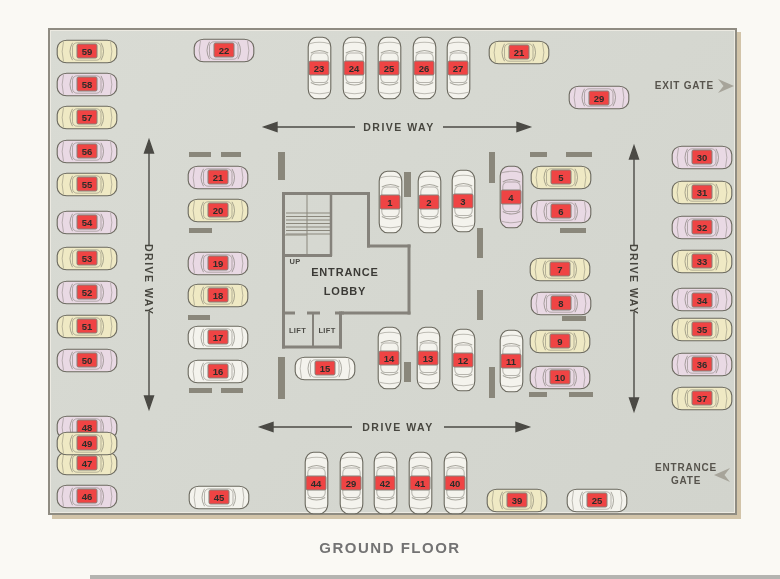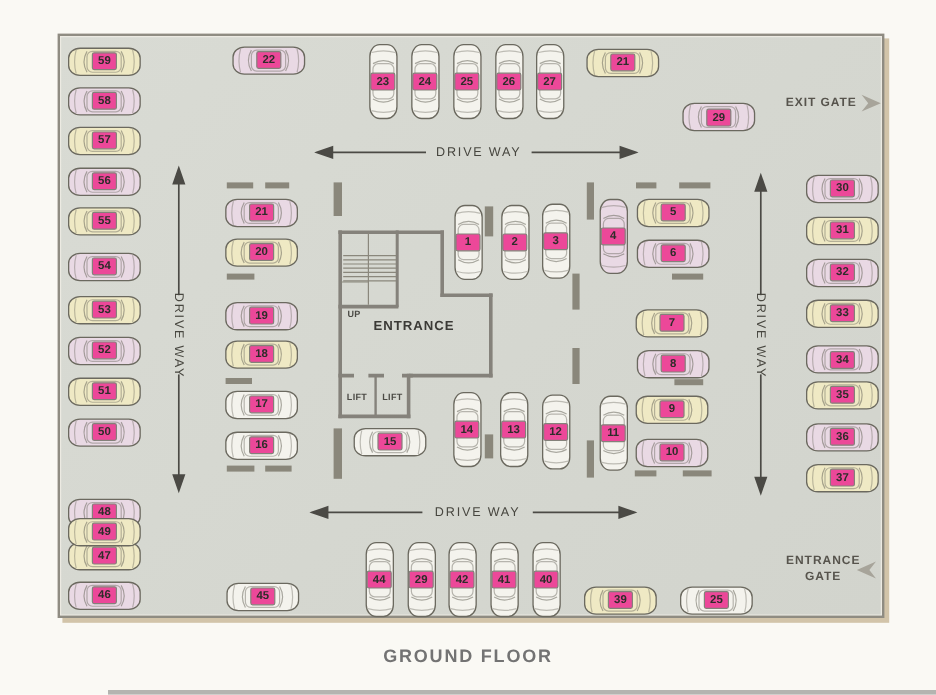--- a/index.html
+++ b/index.html
@@ -4,31 +4,31 @@
 <style>
   html,body{margin:0;padding:0;}
   body{font-family:"Liberation Sans","DejaVu Sans",sans-serif;background:#ffffff;}
   .page{position:relative;width:780px;height:579px;background:#faf9f4;overflow:hidden;}
   .plan{position:absolute;left:48px;top:28px;width:689px;height:487px;box-sizing:border-box;
         background:linear-gradient(135deg,#d9dbd4 0%,#d5d7d0 55%,#d2d4cd 100%);
         border:2px solid #8f8c82;
         box-shadow:4px 4px 0 #d2c4a9, inset 0 0 0 1px #eceae2;}
   .overlay{position:absolute;left:0;top:0;width:780px;height:579px;pointer-events:none;}
   .lbl{position:absolute;color:#4b4a45;}
-  .dw{font-size:10.5px;font-weight:400;letter-spacing:1.5px;color:#47463f;text-align:center;}
+  .dw{font-size:10.5px;font-weight:700;letter-spacing:1.5px;color:#47463f;text-align:center;}
   .dw-v{writing-mode:vertical-rl;text-align:center;line-height:20px;}
   .gate{font-size:10px;font-weight:700;letter-spacing:0.8px;color:#57544d;}
   .lobby-txt{font-size:11px;font-weight:700;letter-spacing:0.8px;color:#3b3a36;text-align:center;line-height:19px;}
   .small-txt{font-size:7.5px;font-weight:700;color:#4b4a45;text-align:center;letter-spacing:0.3px;}
   .title{position:absolute;left:0;top:539px;width:780px;text-align:center;
          font-size:15px;font-weight:700;letter-spacing:1.5px;color:#737373;}
   .car{position:absolute;}
   .car svg{position:absolute;left:0;top:0;display:block;}
   .plate{position:absolute;left:50%;top:50%;transform:translate(-50%,-50%);
-         width:19px;height:13px;background:#ec4899;border:1px solid #84817a;border-radius:2px;
+         width:19px;height:13px;background:#ef4444;border:1px solid #84817a;border-radius:2px;
          font-size:9.5px;line-height:13px;font-weight:600;text-align:center;color:#2e2d2a;}
   .scan-edge{position:absolute;left:90px;right:0;bottom:0;height:4px;background:#b4b4b0;}
 </style>
 </head>
 <body>
 
 <div class="page">
 
   <div class="plan"></div>
 
@@ -508,20 +508,21 @@
   <div class="lbl dw dw-v" style="left:624px;top:242px;width:20px;height:76px;">DRIVE WAY</div>
 
   <div class="lbl gate" style="left:620px;top:80px;width:94px;text-align:right;">EXIT GATE</div>
   <div class="lbl gate" style="left:648px;top:461px;width:76px;text-align:center;line-height:13px;">
     <div>ENTRANCE</div>
     <div>GATE</div>
   </div>
 
   <div class="lbl lobby-txt" style="left:292px;top:263px;width:106px;">
     <div>ENTRANCE</div>
+    <div>LOBBY</div>
   </div>
   <div class="lbl small-txt" style="left:284px;top:257px;width:22px;">UP</div>
   <div class="lbl small-txt" style="left:283px;top:326px;width:29px;">LIFT</div>
   <div class="lbl small-txt" style="left:313px;top:326px;width:28px;">LIFT</div>
 
   <div class="title">GROUND FLOOR</div>
   <div class="scan-edge"></div>
 </div>
 
 </body></html>

